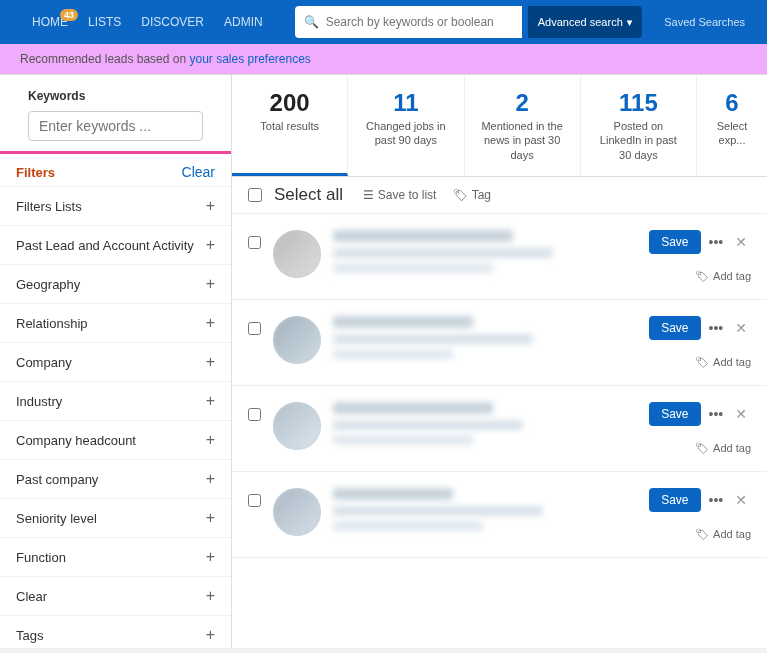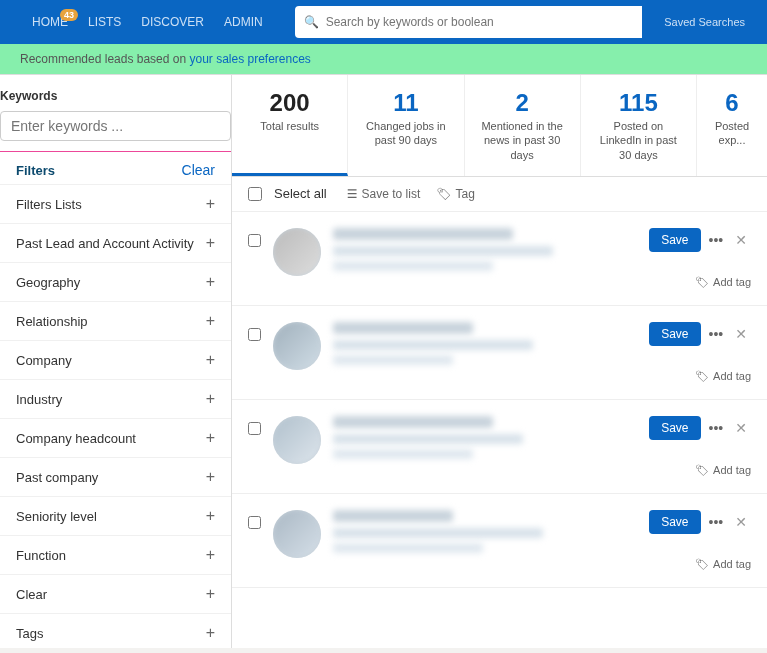--- a/index.html
+++ b/index.html
@@ -15,73 +15,73 @@
     .nav-item { color: #cce0f5; font-size: 12px; font-weight: 500; padding: 4px 8px; cursor: pointer; position: relative; }
     .nav-badge { background: #e7a33e; color: white; border-radius: 8px; font-size: 9px; padding: 1px 4px; position: absolute; top: -2px; right: -2px; font-weight: 700; }
     .header-search { flex: 1; display: flex; align-items: center; gap: 6px; max-width: 380px; margin-left: 8px; }
     .search-box { flex: 1; display: flex; align-items: center; background: white; border-radius: 4px 0 0 4px; padding: 6px 10px; gap: 6px; height: 32px; }
     .search-icon { color: #666; font-size: 12px; }
     .search-input { border: none; outline: none; font-size: 12px; color: #666; flex: 1; background: transparent; }
     .advanced-btn { background: #004182; color: white; border: none; font-size: 11px; padding: 0 10px; height: 32px; cursor: pointer; border-radius: 0 4px 4px 0; display: flex; align-items: center; gap: 4px; white-space: nowrap; }
     .saved-searches { color: #cce0f5; font-size: 11px; cursor: pointer; white-space: nowrap; position: relative; padding: 4px 6px; }
 
     
-    .subheader { background: #86efac; padding: 8px 20px; border-bottom: 1px solid #ddd; font-size: 12px; color: #555; }
+    .subheader { background: #f0abfc; padding: 8px 20px; border-bottom: 1px solid #ddd; font-size: 12px; color: #555; }
     .subheader a { color: #0a66c2; text-decoration: none; }
 
     
     .main-layout { display: flex; height: calc(653px - 44px - 36px); }
 
     
     .sidebar { width: 232px; background: white; border-right: 1px solid #ddd; overflow-y: auto; flex-shrink: 0; }
-    .sidebar-keywords { padding: 14px 0 10px; border-bottom: 1px solid #ec4899; }
+    .sidebar-keywords { padding: 14px 28px 10px; border-bottom: 3px solid #ec4899; }
     .sidebar-keywords-label { font-size: 12px; font-weight: 600; color: #333; margin-bottom: 8px; }
     .keywords-input { width: 100%; border: 1px solid #ccc; border-radius: 4px; padding: 6px 10px; font-size: 14px; color: #999; outline: none; }
     .filters-header { display: flex; justify-content: space-between; align-items: center; padding: 10px 16px 6px; }
-    .filters-label { font-size: 13px; font-weight: 600; color: #0c4a6e; }
+    .filters-label { font-size: 13px; font-weight: 600; color: #c2410c; }
     .clear-btn { font-size: 14px; color: #0a66c2; cursor: pointer; background: none; border: none; }
     .filter-item { display: flex; justify-content: space-between; align-items: center; padding: 10px 16px; border-top: 1px solid #f0f0f0; cursor: pointer; }
     .filter-label { font-size: 13px; color: #333; }
     .filter-plus { color: #666; font-size: 16px; font-weight: 300; }
 
     
     .content { flex: 1; display: flex; flex-direction: column; overflow: hidden; }
 
     
     .stats-bar { background: white; border-bottom: 1px solid #ddd; display: flex; }
     .stat-item { flex: 1; padding: 14px 16px; text-align: center; border-right: 1px solid #eee; cursor: pointer; min-width: 0; }
     .stat-item:last-child { border-right: none; }
     .stat-item.active { border-bottom: 3px solid #0a66c2; }
     .stat-number { font-size: 24px; font-weight: 700; color: #0a66c2; }
     .stat-number.total { color: #222; }
     .stat-label { font-size: 11px; color: #555; margin-top: 2px; line-height: 1.3; }
 
     
     .results-toolbar { background: white; padding: 8px 16px; display: flex; align-items: center; gap: 12px; border-bottom: 1px solid #eee; }
     .checkbox { width: 14px; height: 14px; border: 1px solid #999; border-radius: 2px; cursor: pointer; }
-    .toolbar-label { font-size: 13px; color: #333; }
+    .toolbar-label { font-size: 17px; color: #333; }
     .toolbar-actions { display: flex; align-items: center; gap: 8px; margin-left: 4px; }
     .toolbar-btn { display: flex; align-items: center; gap: 4px; color: #666; font-size: 12px; cursor: pointer; background: none; border: none; padding: 2px 4px; }
 
     
     .results-list { flex: 1; overflow-y: auto; background: white; }
     .result-card { padding: 16px; border-bottom: 1px solid #eee; display: flex; align-items: flex-start; gap: 12px; position: relative; }
     .result-checkbox { margin-top: 6px; }
     .avatar-circle { width: 48px; height: 48px; border-radius: 50%; background: #c9d3db; flex-shrink: 0; display: flex; align-items: center; justify-content: center; overflow: hidden; }
     .avatar-inner { width: 48px; height: 48px; border-radius: 50%; background: linear-gradient(135deg, #bbb 0%, #ddd 100%); filter: blur(2px); }
     .result-info { flex: 1; min-width: 0; }
     .result-name { height: 12px; background: #c8d3dc; border-radius: 3px; width: 180px; margin-bottom: 6px; filter: blur(3px); }
     .result-title { height: 10px; background: #d8e2ea; border-radius: 3px; width: 220px; margin-bottom: 5px; filter: blur(3px); }
     .result-detail { height: 10px; background: #e0e8ef; border-radius: 3px; width: 160px; filter: blur(3px); }
     .save-btn { background: #0a66c2; color: white; border: none; border-radius: 4px; padding: 5px 12px; font-size: 12px; cursor: pointer; font-weight: 500; }
     .more-btn { color: #666; cursor: pointer; font-size: 14px; background: none; border: none; padding: 4px; display: flex; align-items: center; }
     .close-btn { color: #999; cursor: pointer; font-size: 14px; background: none; border: none; padding: 4px; }
     .add-tag { display: flex; align-items: center; gap: 4px; color: #666; font-size: 11px; cursor: pointer; margin-top: 4px; }
     .tag-icon { font-size: 11px; }
-    .result-right { display: flex; flex-direction: column; align-items: flex-end; gap: 20px; flex-shrink: 0; }
+    .result-right { display: flex; flex-direction: column; align-items: flex-end; gap: 12px; flex-shrink: 0; }
   </style>
 </head>
 <body>
 
 <header>
   <div class="header">
 
     <nav class="header-nav">
       <div class="nav-item">
         <span>HOME</span>
@@ -96,20 +96,24 @@
       <div class="nav-item">
         <span>ADMIN</span>
       </div>
     </nav>
 
     <div class="header-search">
       <div class="search-box">
         <span class="search-icon">🔍</span>
         <input class="search-input" type="text" placeholder="Search by keywords or boolean" style="">
       </div>
+      <button class="advanced-btn">
+        <span>Advanced search</span>
+        <span>▾</span>
+      </button>
     </div>
 
     <div class="saved-searches">
       <span>Saved Searches</span>
       
     </div>
 
   </div>
 </header>
 
@@ -197,21 +201,21 @@
       <div class="stat-item">
         <div class="stat-number">2</div>
         <div class="stat-label">Mentioned in the news in past 30 days</div>
       </div>
       <div class="stat-item">
         <div class="stat-number">115</div>
         <div class="stat-label">Posted on LinkedIn in past 30 days</div>
       </div>
       <div class="stat-item" style="max-width:70px;">
         <div class="stat-number">6</div>
-        <div class="stat-label">Posted exp...</div>
+        <div class="stat-label">Select exp...</div>
       </div>
     </div>
 
     <div class="results-toolbar">
       <input type="checkbox" class="checkbox" style="">
       <span class="toolbar-label">Select all</span>
       <div class="toolbar-actions">
         <button class="toolbar-btn">
           <span>☰</span>
           <span>Save to list</span>

